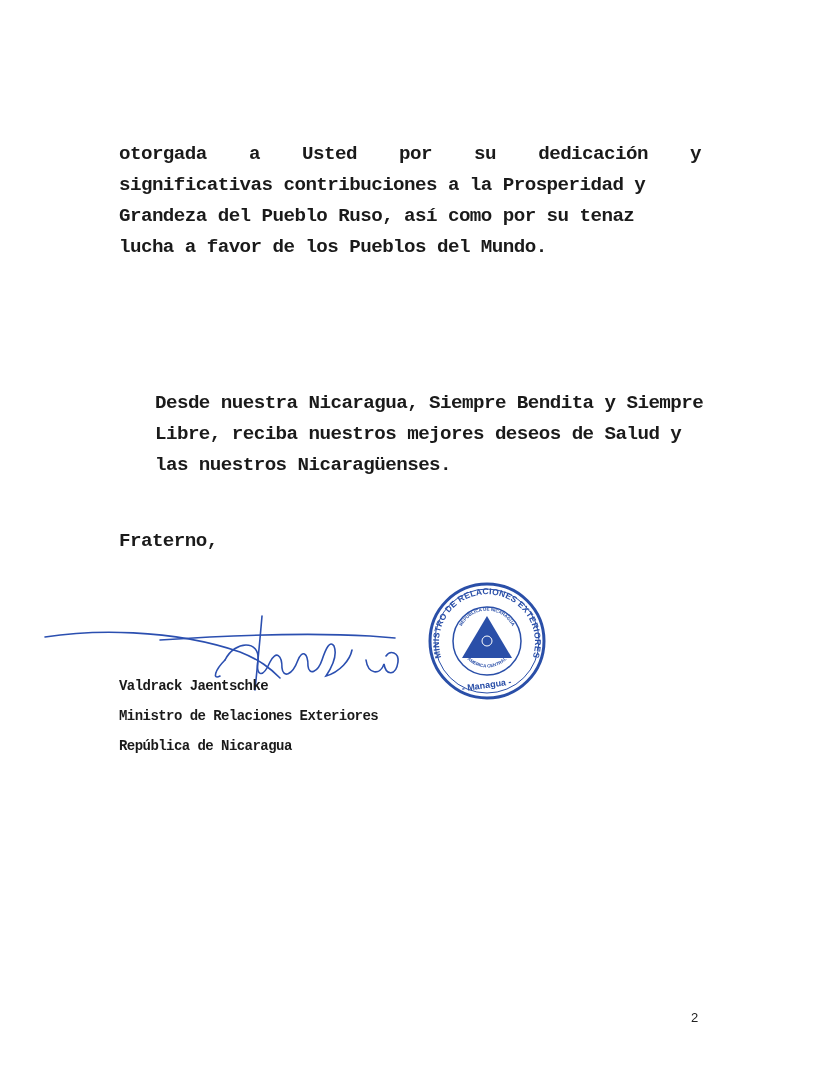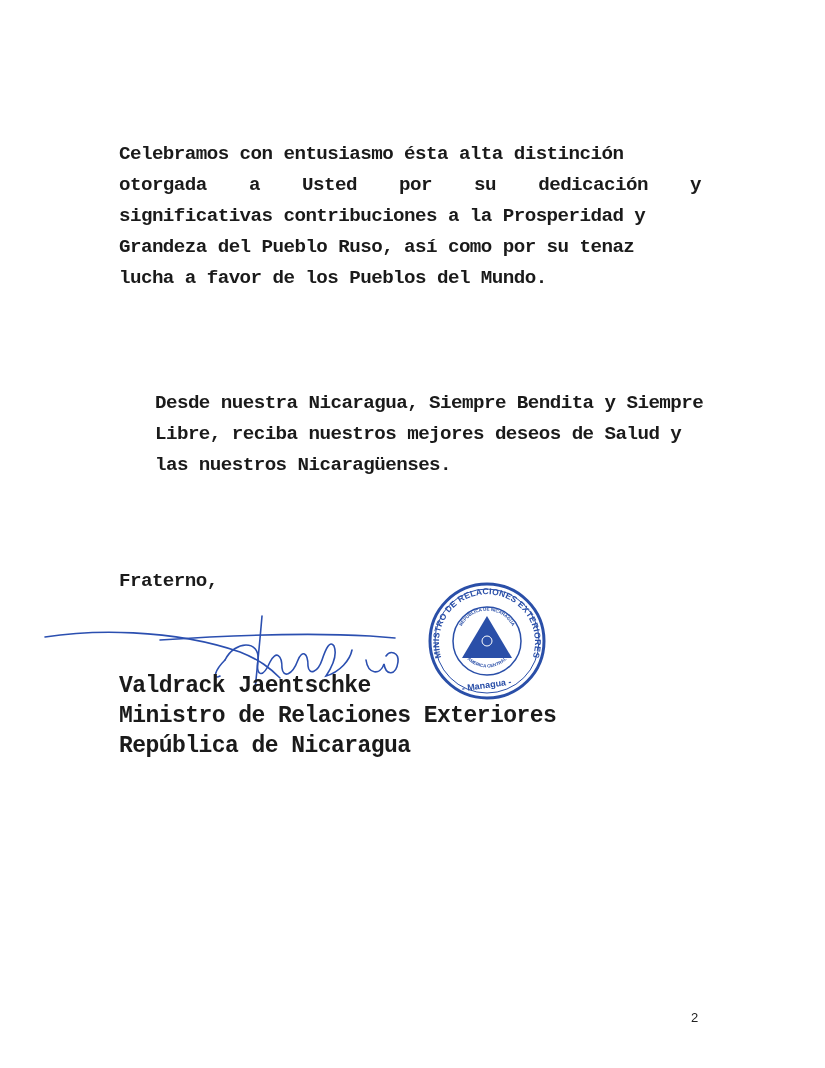--- a/index.html
+++ b/index.html
@@ -1,46 +1,45 @@
 <!DOCTYPE html>
 <html><head>
 <meta charset="utf-8">
 <style>
   html, body { margin: 0; padding: 0; background: #ffffff; }
   body { width: 825px; height: 1068px; position: relative; overflow: hidden; }
   .page { position: absolute; inset: 0; background: #fff; }
   .para { position: absolute; left: 119px; width: 582px; font-family: "Liberation Mono", "DejaVu Sans Mono", monospace; font-weight: bold; font-size: 19.2px; color: #1a1a1a; letter-spacing: -0.55px; }
   .line { display: block; height: 31px; line-height: 31px; white-space: nowrap; }
   .just { text-align: justify; text-align-last: justify; white-space: normal; }
-  .sigblock { position: absolute; left: 119px; top: 671px; font-family: "Liberation Mono", "DejaVu Sans Mono", monospace; font-weight: bold; font-size: 23px; color: #1a1a1a; letter-spacing: -0.55px; }
+  .sigblock { position: absolute; left: 119px; top: 671px; font-family: "Liberation Mono", "DejaVu Sans Mono", monospace; font-weight: bold; font-size: 14px; color: #1a1a1a; letter-spacing: -0.55px; }
   .sigblock .line { height: 30px; line-height: 30px; }
   .pagenum { position: absolute; left: 691px; top: 1010px; font-family: "Liberation Sans", "DejaVu Sans", sans-serif; font-size: 13px; color: #222; }
   svg.sig { position: absolute; left: 0; top: 0; }
 </style>
 </head>
 <body>
 
 <div class="page">
 
   <div class="para" style="top:139px;">
-    <span class="line">Celebramos con entusiasmo ésta alta distinción</span>
     <span class="line just">otorgada a Usted por su dedicación y</span>
     <span class="line">significativas contribuciones a la Prosperidad y</span>
     <span class="line">Grandeza del Pueblo Ruso, así como por su tenaz</span>
     <span class="line">lucha a favor de los Pueblos del Mundo.</span>
   </div>
 
 
   <div class="para" style="top:388px;margin-left:36px;">
     <span class="line">Desde nuestra Nicaragua, Siempre Bendita y Siempre</span>
     <span class="line">Libre, reciba nuestros mejores deseos de Salud y</span>
     <span class="line">las nuestros Nicaragüenses.</span>
   </div>
 
-  <div class="para" style="top:566px;">
+  <div class="para" style="top:526px;">
     <span class="line">Fraterno,</span>
   </div>
 
   <svg class="sig" width="825" height="1068">
     <g fill="none" stroke="#2b4fb0" stroke-width="1.6" stroke-linecap="round">
       <path d="M45 637 C 90 630, 170 628, 240 652 C 260 660, 270 668, 280 678"></path>
       <path d="M160 640 C 220 636, 300 632, 370 636 L 395 638"></path>
       <path d="M262 616 C 260 640, 258 660, 255 690"></path>
       <path d="M225 660 C 235 640, 260 640, 258 660 C 256 675, 262 680, 270 662 C 276 650, 282 655, 282 668 C 283 678, 292 676, 298 660 C 302 650, 308 652, 308 666 C 309 676, 318 672, 322 660 C 326 648, 330 640, 334 646 C 338 656, 330 670, 326 676 C 340 672, 350 660, 352 650"></path>
       <path d="M366 660 C 368 674, 380 676, 384 664 C 386 676, 396 676, 398 662 C 399 652, 390 650, 386 656"></path>

